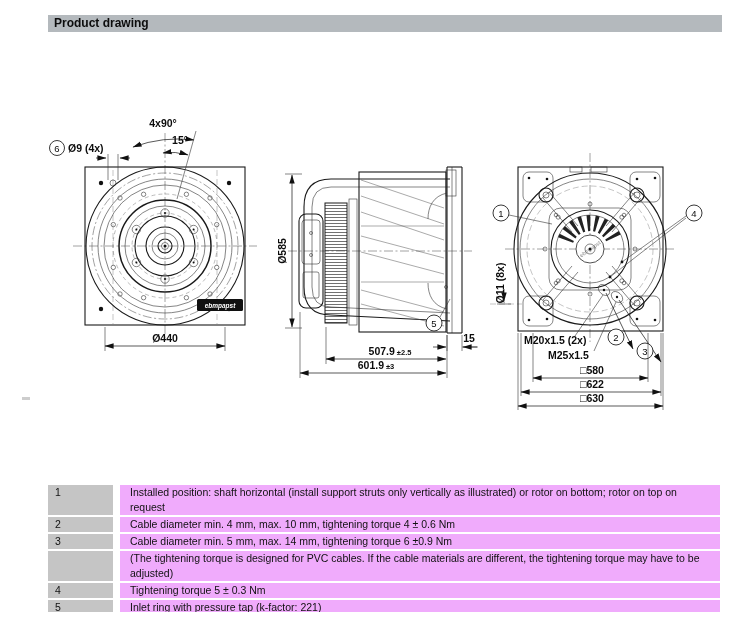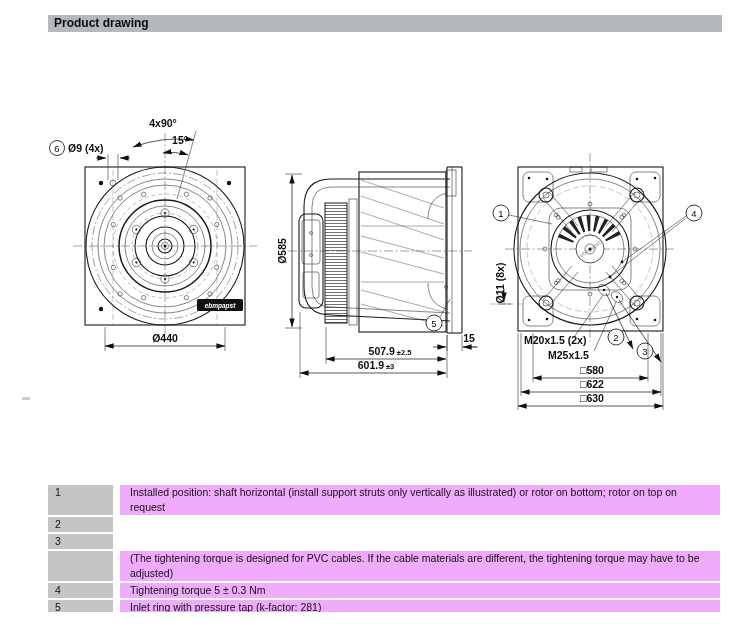--- a/index.html
+++ b/index.html
@@ -354,34 +354,36 @@
     </g>
   </svg>
 
   <div class="notes">
     <div class="note-row">
       <div class="note-num">1</div>
       <div class="note-text">Installed position: shaft horizontal (install support struts only vertically as illustrated) or rotor on bottom; rotor on top on request</div>
     </div>
     <div class="note-row">
       <div class="note-num">2</div>
+      <div class="note-text">Cable diameter min. 4 mm, max. 10 mm, tightening torque 4 ± 0.6 Nm</div>
     </div>
     <div class="note-row">
       <div class="note-num">3</div>
+      <div class="note-text">Cable diameter min. 5 mm, max. 14 mm, tightening torque 6 ±0.9 Nm</div>
     </div>
     <div class="note-row">
       <div class="note-num"></div>
       <div class="note-text">(The tightening torque is designed for PVC cables. If the cable materials are different, the tightening torque may have to be adjusted)</div>
     </div>
     <div class="note-row">
       <div class="note-num">4</div>
       <div class="note-text">Tightening torque 5 ± 0.3 Nm</div>
     </div>
     <div class="note-row">
       <div class="note-num">5</div>
-      <div class="note-text">Inlet ring with pressure tap (k-factor: 281)</div>
+      <div class="note-text">Inlet ring with pressure tap (k-factor: 221)</div>
     </div>
     <div class="note-row">
       <div class="note-num">6</div>
     </div>
   </div>
 
 </div>
 
 </body></html>

